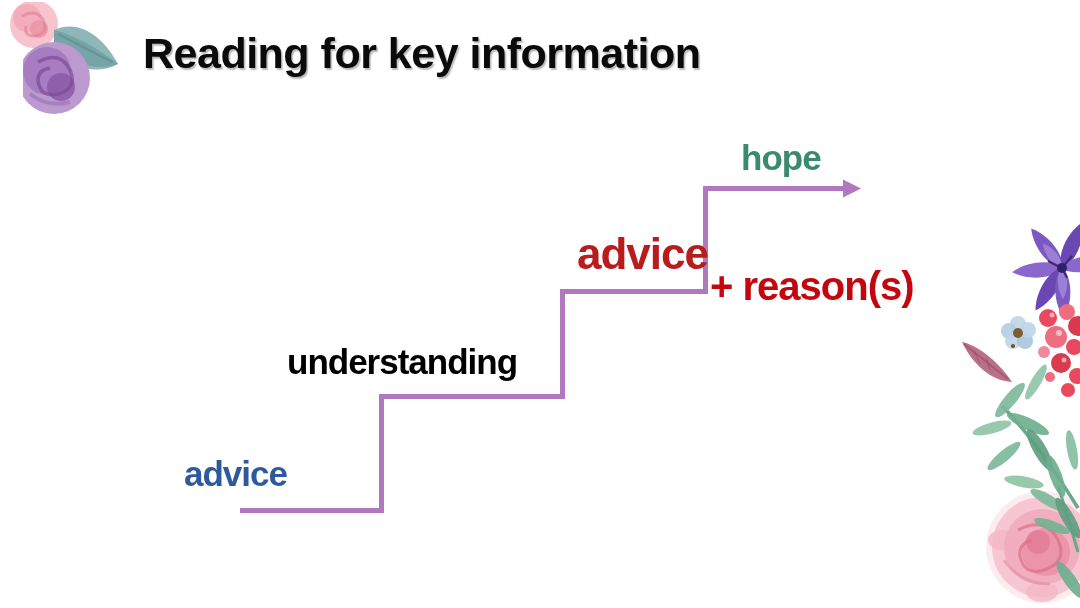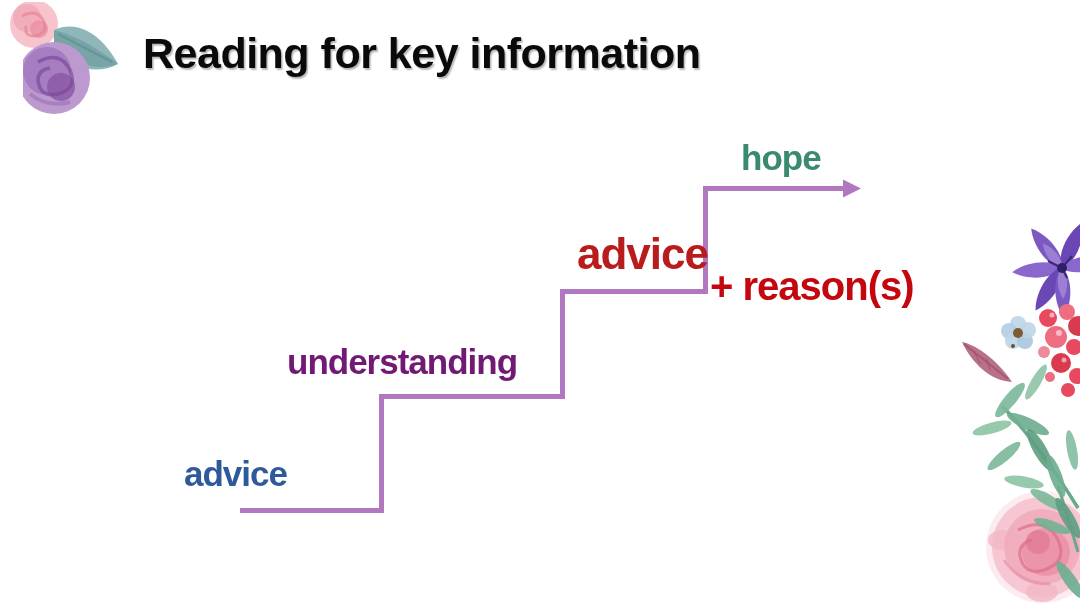--- a/index.html
+++ b/index.html
@@ -16,21 +16,21 @@
   }
   .stairs-svg,.deco-right-svg,.deco-topleft-svg{position:absolute;display:block;}
   .stairs-svg{left:0;top:0;}
   .deco-topleft-svg{left:8px;top:2px;}
   .deco-right-svg{left:940px;top:200px;}
   .lbl{
     position:absolute;font-family:Liberation Sans, sans-serif;font-weight:bold;
     line-height:1;white-space:nowrap;letter-spacing:-1px;
   }
   .lbl-problem{left:184px;top:456px;font-size:35px;color:#2e5a9c;}
-  .lbl-understanding{left:287px;top:344px;font-size:35px;color:#701a75;}
+  .lbl-understanding{left:287px;top:344px;font-size:35px;color:#000000;}
   .lbl-advice{left:577px;top:232px;font-size:44px;color:#b91c1c;}
   .lbl-reason{left:710px;top:226px;font-size:40px;color:#c4060f;margin-top:40px;}
   .lbl-hope{left:741px;top:140px;font-size:35px;color:#3a8a6f;}
 </style>
 </head>
 <body>
 
 <div class="slide">
 
   <svg class="deco-topleft-svg" width="120" height="122" viewBox="0 0 120 122">

